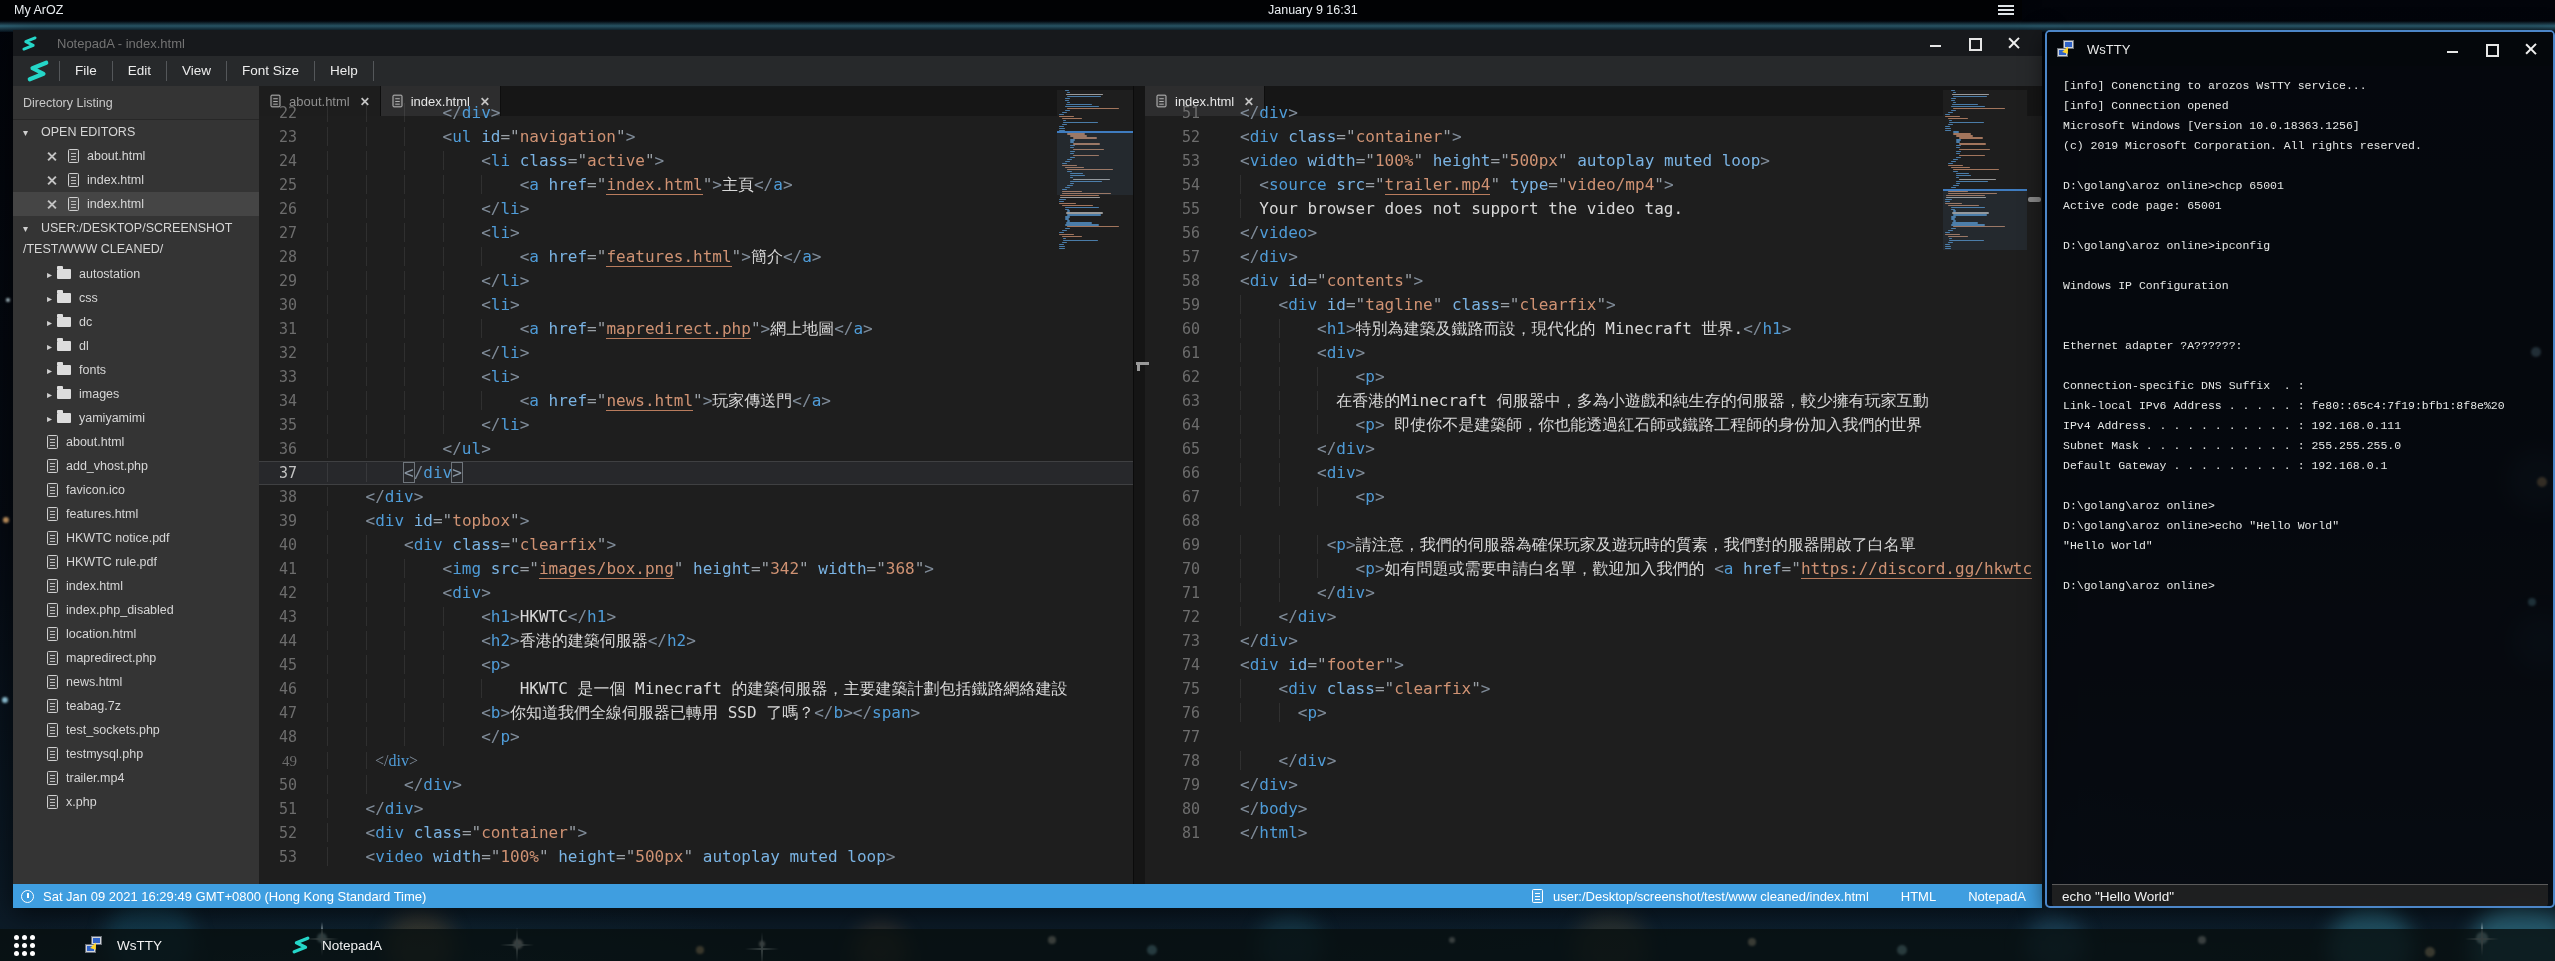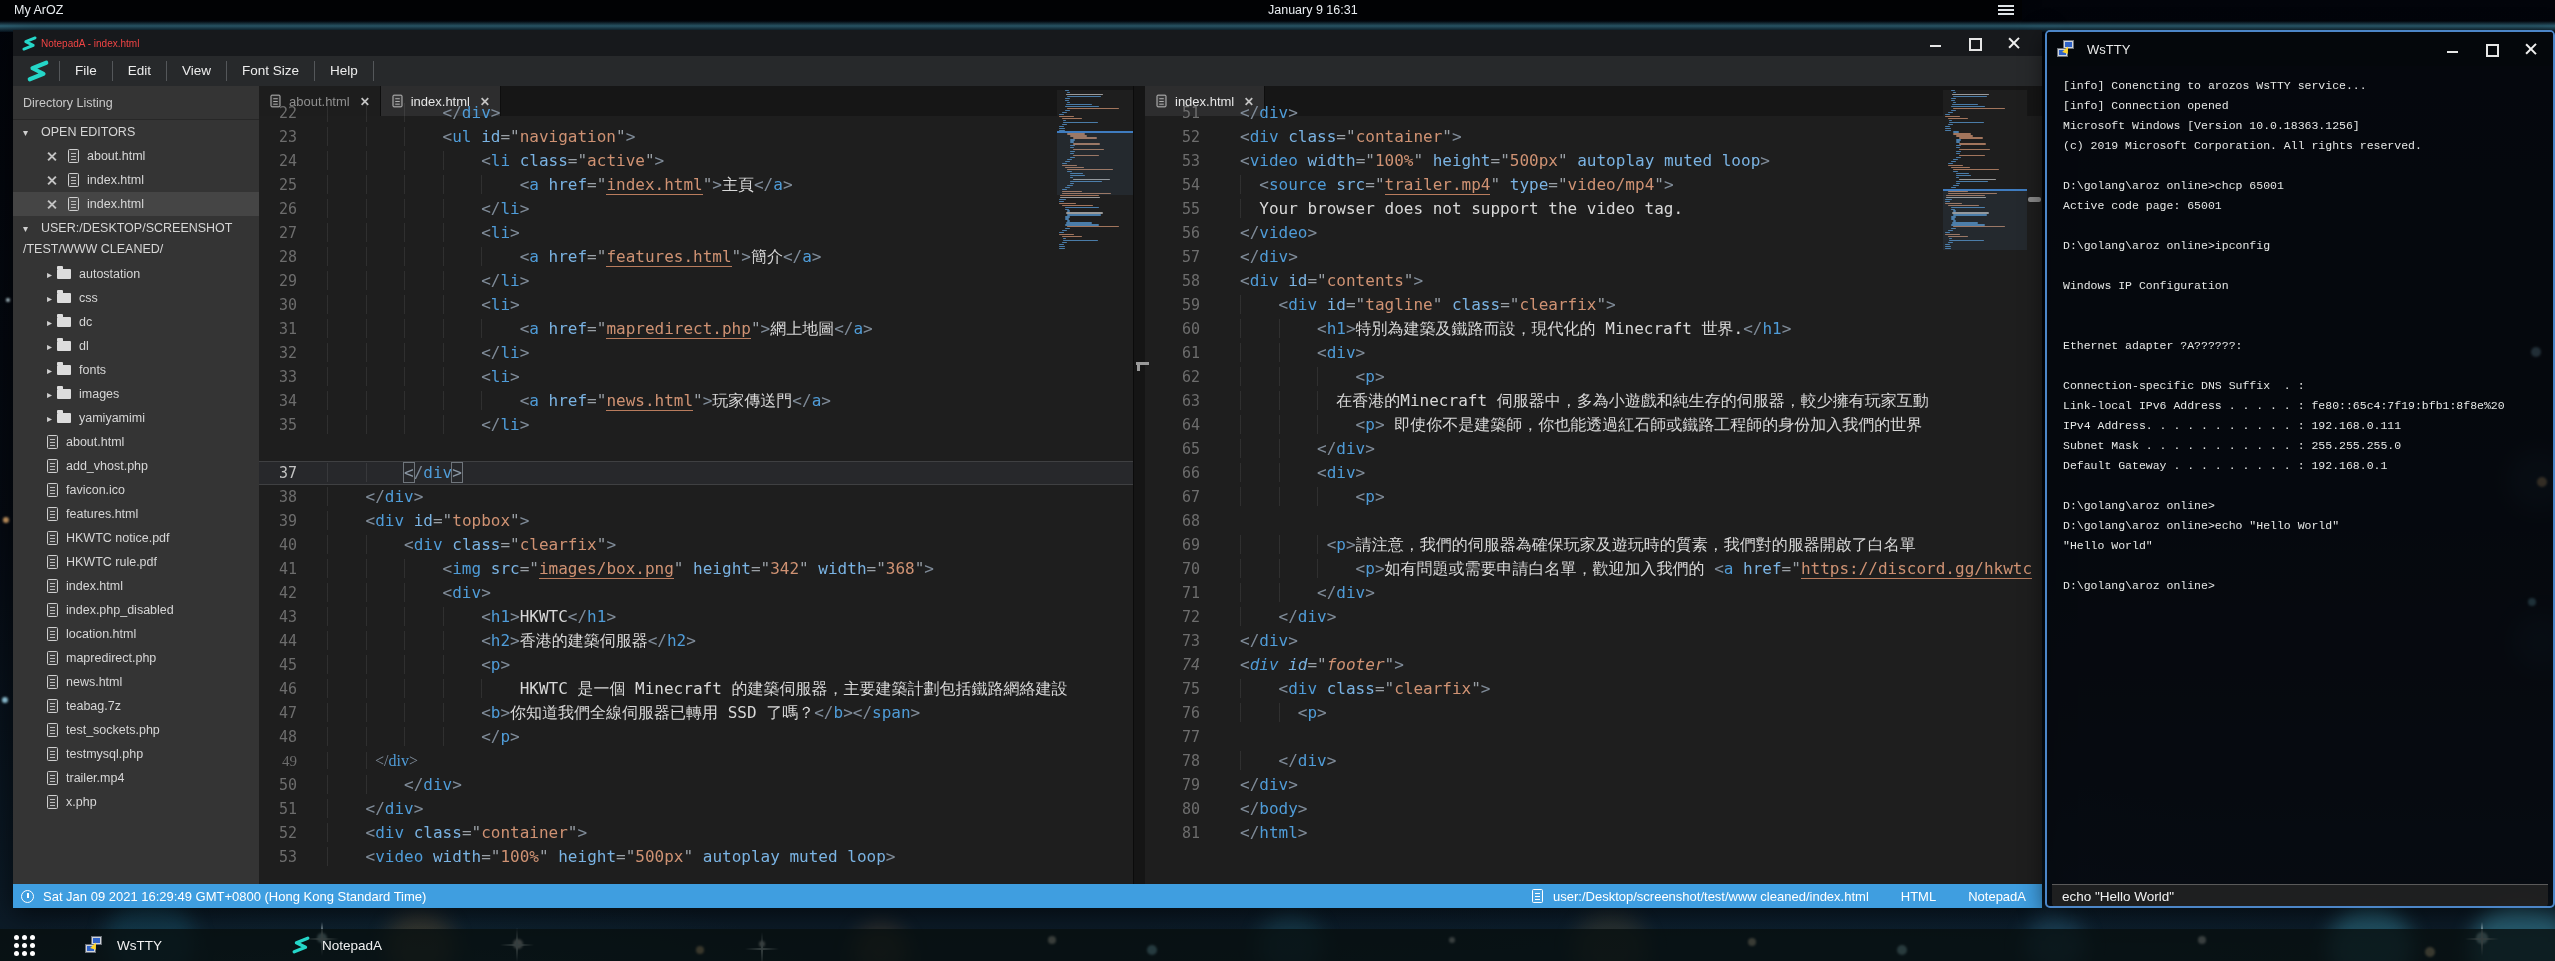--- a/index.html
+++ b/index.html
@@ -39,21 +39,21 @@
   .wc-close::before { transform:rotate(45deg);} .wc-close::after { transform:rotate(-45deg);}
 
   
   .np-logo svg { display:block; }
 
   
   #notepad { position:absolute; left:13px; top:30px; width:2029px; height:878px; background:#1e1e1e;
     box-shadow:0 6px 24px rgba(0,0,0,0.6); z-index:10; }
   .np-titlebar { position:absolute; left:0; top:0; width:100%; height:26px; background:#17191c; display:flex; align-items:center; }
   .np-titlebar .t-logo { margin-left:9px; }
-  .np-titlebar .t-text { margin-left:4px; color:#ef4444; font-size:10px; }
+  .np-titlebar .t-text { margin-left:20px; color:#737373; font-size:13px; }
   .np-titlebar .winctl { position:absolute; right:22px; top:6px; }
   .np-menubar { position:absolute; left:0; top:26px; width:100%; height:30px; background:#27292b; display:flex; align-items:center; }
   .np-menubar .m-logo { margin:0 10px 0 14px; }
   .menu-item { color:#ececec; font-size:13.5px; padding:0 15px; height:20px; line-height:20px; border-right:1px solid #54575a; cursor:pointer; }
   .menu-item:first-of-type { border-left:1px solid #54575a; }
 
   
   .np-sidebar { position:absolute; left:0; top:56px; width:246px; height:798px; background:#343434; overflow:hidden; }
   .sb-header { color:#c9c9c9; font-size:12.5px; padding:10px 0 9px 10px; border-bottom:1px solid #272727; }
   .sb-row { position:relative; height:24px; display:flex; align-items:center; color:#d6d6d6; font-size:12.5px; cursor:pointer; white-space:nowrap; }
@@ -380,20 +380,21 @@
           <div class="code-row" style="top: 96px;"><span class="gutter-num">26</span><span class="code-text"><span class="lead">                </span><span class="tk-p">&lt;/</span><span class="tk-t">li</span><span class="tk-p">&gt;</span></span></div>
           <div class="code-row" style="top: 120px;"><span class="gutter-num">27</span><span class="code-text"><span class="lead">                </span><span class="tk-p">&lt;</span><span class="tk-t">li</span><span class="tk-p">&gt;</span></span></div>
           <div class="code-row" style="top: 144px;"><span class="gutter-num">28</span><span class="code-text"><span class="lead">                    </span><span class="tk-p">&lt;</span><span class="tk-t">a</span><span class="tk-x"> </span><span class="tk-a">href</span><span class="tk-q">="</span><span class="tk-u">features.html</span><span class="tk-q">"</span><span class="tk-p">&gt;</span><span class="tk-x">簡介</span><span class="tk-p">&lt;/</span><span class="tk-t">a</span><span class="tk-p">&gt;</span></span></div>
           <div class="code-row" style="top: 168px;"><span class="gutter-num">29</span><span class="code-text"><span class="lead">                </span><span class="tk-p">&lt;/</span><span class="tk-t">li</span><span class="tk-p">&gt;</span></span></div>
           <div class="code-row" style="top: 192px;"><span class="gutter-num">30</span><span class="code-text"><span class="lead">                </span><span class="tk-p">&lt;</span><span class="tk-t">li</span><span class="tk-p">&gt;</span></span></div>
           <div class="code-row" style="top: 216px;"><span class="gutter-num">31</span><span class="code-text"><span class="lead">                    </span><span class="tk-p">&lt;</span><span class="tk-t">a</span><span class="tk-x"> </span><span class="tk-a">href</span><span class="tk-q">="</span><span class="tk-u">mapredirect.php</span><span class="tk-q">"</span><span class="tk-p">&gt;</span><span class="tk-x">網上地圖</span><span class="tk-p">&lt;/</span><span class="tk-t">a</span><span class="tk-p">&gt;</span></span></div>
           <div class="code-row" style="top: 240px;"><span class="gutter-num">32</span><span class="code-text"><span class="lead">                </span><span class="tk-p">&lt;/</span><span class="tk-t">li</span><span class="tk-p">&gt;</span></span></div>
           <div class="code-row" style="top: 264px;"><span class="gutter-num">33</span><span class="code-text"><span class="lead">                </span><span class="tk-p">&lt;</span><span class="tk-t">li</span><span class="tk-p">&gt;</span></span></div>
           <div class="code-row" style="top: 288px;"><span class="gutter-num">34</span><span class="code-text"><span class="lead">                    </span><span class="tk-p">&lt;</span><span class="tk-t">a</span><span class="tk-x"> </span><span class="tk-a">href</span><span class="tk-q">="</span><span class="tk-u">news.html</span><span class="tk-q">"</span><span class="tk-p">&gt;</span><span class="tk-x">玩家傳送門</span><span class="tk-p">&lt;/</span><span class="tk-t">a</span><span class="tk-p">&gt;</span></span></div>
           <div class="code-row" style="top: 312px;"><span class="gutter-num">35</span><span class="code-text"><span class="lead">                </span><span class="tk-p">&lt;/</span><span class="tk-t">li</span><span class="tk-p">&gt;</span></span></div>
+          <div class="code-row" style="top: 336px;"><span class="gutter-num">36</span><span class="code-text"><span class="lead">            </span><span class="tk-p">&lt;/</span><span class="tk-t">ul</span><span class="tk-p">&gt;</span></span></div>
           <div class="code-row active-line" style="top: 360px;"><span class="gutter-num">37</span><span class="code-text"><span class="lead">        </span><span class="tk-pb">&lt;</span><span class="tk-p">/</span><span class="tk-t">div</span><span class="tk-pb">&gt;</span></span></div>
           <div class="code-row" style="top: 384px;"><span class="gutter-num">38</span><span class="code-text"><span class="lead">    </span><span class="tk-p">&lt;/</span><span class="tk-t">div</span><span class="tk-p">&gt;</span></span></div>
           <div class="code-row" style="top: 408px;"><span class="gutter-num">39</span><span class="code-text"><span class="lead">    </span><span class="tk-p">&lt;</span><span class="tk-t">div</span><span class="tk-x"> </span><span class="tk-a">id</span><span class="tk-q">="</span><span class="tk-s">topbox</span><span class="tk-q">"</span><span class="tk-p">&gt;</span></span></div>
           <div class="code-row" style="top: 432px;"><span class="gutter-num">40</span><span class="code-text"><span class="lead">        </span><span class="tk-p">&lt;</span><span class="tk-t">div</span><span class="tk-x"> </span><span class="tk-a">class</span><span class="tk-q">="</span><span class="tk-s">clearfix</span><span class="tk-q">"</span><span class="tk-p">&gt;</span></span></div>
           <div class="code-row" style="top: 456px;"><span class="gutter-num">41</span><span class="code-text"><span class="lead">            </span><span class="tk-p">&lt;</span><span class="tk-t">img</span><span class="tk-x"> </span><span class="tk-a">src</span><span class="tk-q">="</span><span class="tk-u">images/box.png</span><span class="tk-q">"</span><span class="tk-x"> </span><span class="tk-a">height</span><span class="tk-q">="</span><span class="tk-s">342</span><span class="tk-q">"</span><span class="tk-x"> </span><span class="tk-a">width</span><span class="tk-q">="</span><span class="tk-s">368</span><span class="tk-q">"</span><span class="tk-p">&gt;</span></span></div>
           <div class="code-row" style="top: 480px;"><span class="gutter-num">42</span><span class="code-text"><span class="lead">            </span><span class="tk-p">&lt;</span><span class="tk-t">div</span><span class="tk-p">&gt;</span></span></div>
           <div class="code-row" style="top: 504px;"><span class="gutter-num">43</span><span class="code-text"><span class="lead">                </span><span class="tk-p">&lt;</span><span class="tk-t">h1</span><span class="tk-p">&gt;</span><span class="tk-x">HKWTC</span><span class="tk-p">&lt;/</span><span class="tk-t">h1</span><span class="tk-p">&gt;</span></span></div>
           <div class="code-row" style="top: 528px;"><span class="gutter-num">44</span><span class="code-text"><span class="lead">                </span><span class="tk-p">&lt;</span><span class="tk-t">h2</span><span class="tk-p">&gt;</span><span class="tk-x">香港的建築伺服器</span><span class="tk-p">&lt;/</span><span class="tk-t">h2</span><span class="tk-p">&gt;</span></span></div>
           <div class="code-row" style="top: 552px;"><span class="gutter-num">45</span><span class="code-text"><span class="lead">                </span><span class="tk-p">&lt;</span><span class="tk-t">p</span><span class="tk-p">&gt;</span></span></div>
           <div class="code-row" style="top: 576px;"><span class="gutter-num">46</span><span class="code-text"><span class="lead">                    </span><span class="tk-x">HKWTC 是一個 Minecraft 的建築伺服器，主要建築計劃包括鐵路網絡建設</span></span></div>
@@ -518,21 +519,21 @@
           <div class="code-row" style="top: 312px;"><span class="gutter-num">64</span><span class="code-text"><span class="lead">            </span><span class="tk-p">&lt;</span><span class="tk-t">p</span><span class="tk-p">&gt;</span><span class="tk-x"> 即使你不是建築師，你也能透過紅石師或鐵路工程師的身份加入我們的世界</span></span></div>
           <div class="code-row" style="top: 336px;"><span class="gutter-num">65</span><span class="code-text"><span class="lead">        </span><span class="tk-p">&lt;/</span><span class="tk-t">div</span><span class="tk-p">&gt;</span></span></div>
           <div class="code-row" style="top: 360px;"><span class="gutter-num">66</span><span class="code-text"><span class="lead">        </span><span class="tk-p">&lt;</span><span class="tk-t">div</span><span class="tk-p">&gt;</span></span></div>
           <div class="code-row" style="top: 384px;"><span class="gutter-num">67</span><span class="code-text"><span class="lead">            </span><span class="tk-p">&lt;</span><span class="tk-t">p</span><span class="tk-p">&gt;</span></span></div>
           <div class="code-row" style="top: 408px;"><span class="gutter-num">68</span></div>
           <div class="code-row" style="top: 432px;"><span class="gutter-num">69</span><span class="code-text"><span class="lead">         </span><span class="tk-p">&lt;</span><span class="tk-t">p</span><span class="tk-p">&gt;</span><span class="tk-x">請注意，我們的伺服器為確保玩家及遊玩時的質素，我們對的服器開啟了白名單</span></span></div>
           <div class="code-row" style="top: 456px;"><span class="gutter-num">70</span><span class="code-text"><span class="lead">            </span><span class="tk-p">&lt;</span><span class="tk-t">p</span><span class="tk-p">&gt;</span><span class="tk-x">如有問題或需要申請白名單，歡迎加入我們的 </span><span class="tk-p">&lt;</span><span class="tk-t">a</span><span class="tk-x"> </span><span class="tk-a">href</span><span class="tk-q">="</span><span class="tk-u">https://discord.gg/hkwtc</span></span></div>
           <div class="code-row" style="top: 480px;"><span class="gutter-num">71</span><span class="code-text"><span class="lead">        </span><span class="tk-p">&lt;/</span><span class="tk-t">div</span><span class="tk-p">&gt;</span></span></div>
           <div class="code-row" style="top: 504px;"><span class="gutter-num">72</span><span class="code-text"><span class="lead">    </span><span class="tk-p">&lt;/</span><span class="tk-t">div</span><span class="tk-p">&gt;</span></span></div>
           <div class="code-row" style="top: 528px;"><span class="gutter-num">73</span><span class="code-text"><span class="tk-p">&lt;/</span><span class="tk-t">div</span><span class="tk-p">&gt;</span></span></div>
-          <div class="code-row" style="top: 552px; font-style: italic;"><span class="gutter-num">74</span><span class="code-text"><span class="tk-p">&lt;</span><span class="tk-t">div</span><span class="tk-x"> </span><span class="tk-a">id</span><span class="tk-q">="</span><span class="tk-s">footer</span><span class="tk-q">"</span><span class="tk-p">&gt;</span></span></div>
+          <div class="code-row" style="top: 552px;"><span class="gutter-num">74</span><span class="code-text"><span class="tk-p">&lt;</span><span class="tk-t">div</span><span class="tk-x"> </span><span class="tk-a">id</span><span class="tk-q">="</span><span class="tk-s">footer</span><span class="tk-q">"</span><span class="tk-p">&gt;</span></span></div>
           <div class="code-row" style="top: 576px;"><span class="gutter-num">75</span><span class="code-text"><span class="lead">    </span><span class="tk-p">&lt;</span><span class="tk-t">div</span><span class="tk-x"> </span><span class="tk-a">class</span><span class="tk-q">="</span><span class="tk-s">clearfix</span><span class="tk-q">"</span><span class="tk-p">&gt;</span></span></div>
           <div class="code-row" style="top: 600px;"><span class="gutter-num">76</span><span class="code-text"><span class="lead">      </span><span class="tk-p">&lt;</span><span class="tk-t">p</span><span class="tk-p">&gt;</span></span></div>
           <div class="code-row" style="top: 624px;"><span class="gutter-num">77</span></div>
           <div class="code-row" style="top: 648px;"><span class="gutter-num">78</span><span class="code-text"><span class="lead">    </span><span class="tk-p">&lt;/</span><span class="tk-t">div</span><span class="tk-p">&gt;</span></span></div>
           <div class="code-row" style="top: 672px;"><span class="gutter-num">79</span><span class="code-text"><span class="tk-p">&lt;/</span><span class="tk-t">div</span><span class="tk-p">&gt;</span></span></div>
           <div class="code-row" style="top: 696px;"><span class="gutter-num">80</span><span class="code-text"><span class="tk-p">&lt;/</span><span class="tk-t">body</span><span class="tk-p">&gt;</span></span></div>
           <div class="code-row" style="top: 720px;"><span class="gutter-num">81</span><span class="code-text"><span class="tk-p">&lt;/</span><span class="tk-t">html</span><span class="tk-p">&gt;</span></span></div>
         </div>
       <div class="minimap" id="minimap-right">
           <div class="mm-bar" style="top: 0px; left: 7.6px; width: 4.5px; background: rgb(74, 124, 168);"></div>

